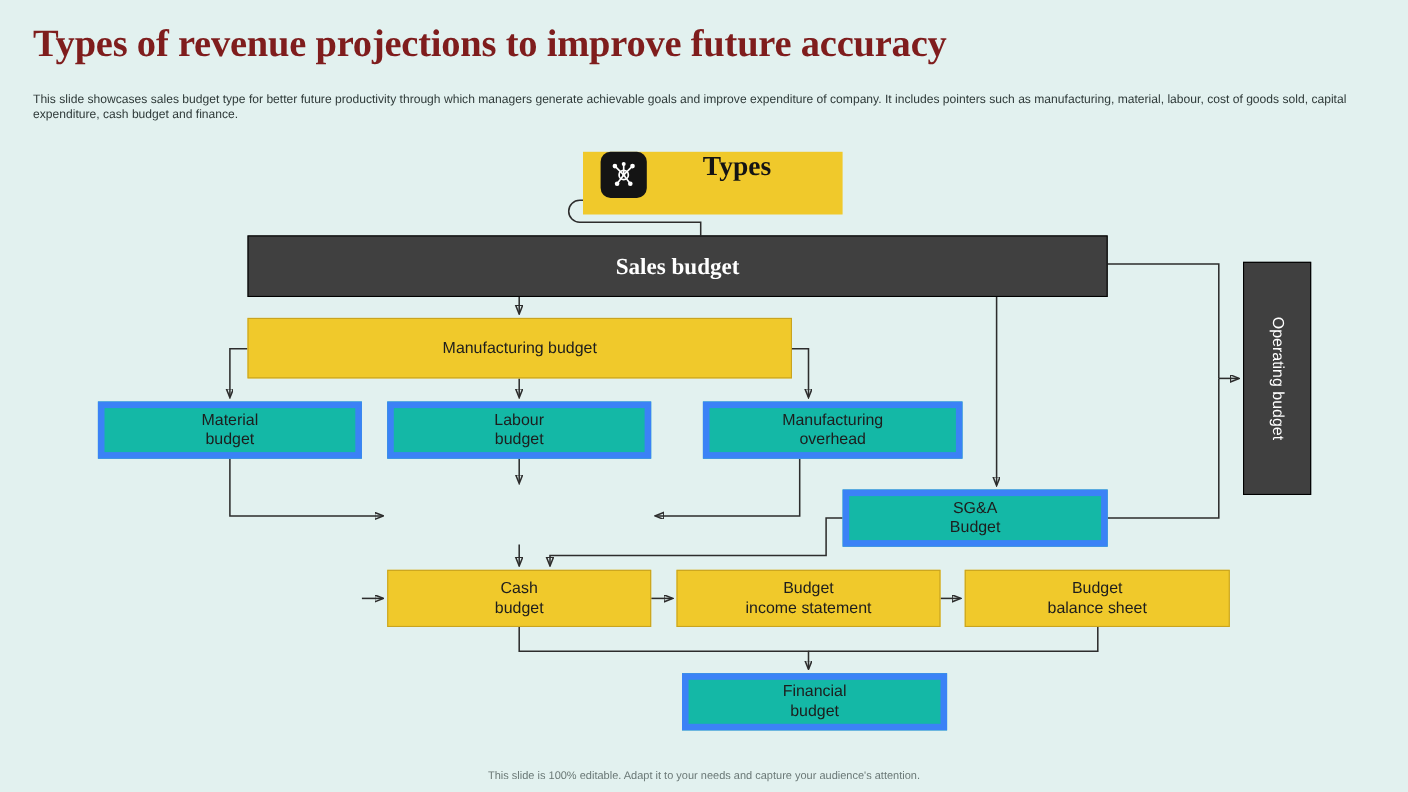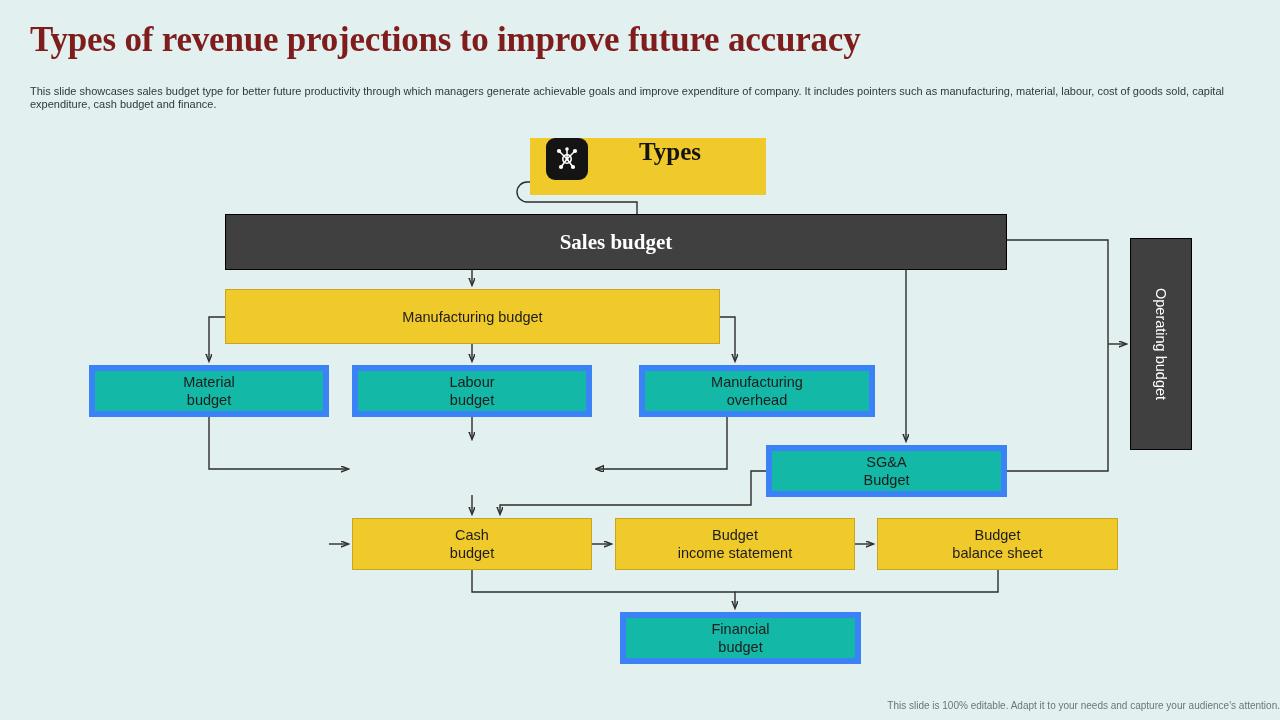--- a/index.html
+++ b/index.html
@@ -87,21 +87,21 @@
   #connectors {
     position: absolute; left: 0; top: 0;
     width: 1280px; height: 720px;
     z-index: 1; pointer-events: none;
   }
   #connectors path, #connectors line { fill: none; stroke: #2d2d2d; stroke-width: 1.4px; }
 
   
   #footer {
     position: absolute; left: 0; top: 700px; width: 1280px;
-    text-align: right; font-size: 10px; color: #6a7876;
+    text-align: center; font-size: 10px; color: #6a7876;
   }
 </style>
 </head>
 <body>
 
 <div id="slide">
 
   <div id="title">Types of revenue projections to improve future accuracy</div>
   <div id="subtitle">This slide showcases sales budget type for better future productivity through which managers generate achievable goals and improve expenditure of company. It includes pointers such as manufacturing, material, labour, cost of goods sold, capital expenditure, cash budget and finance.</div>
 

